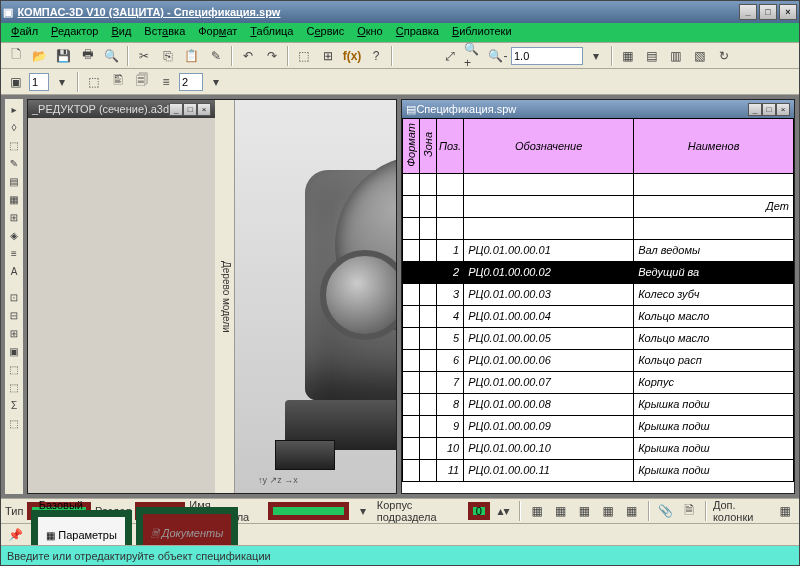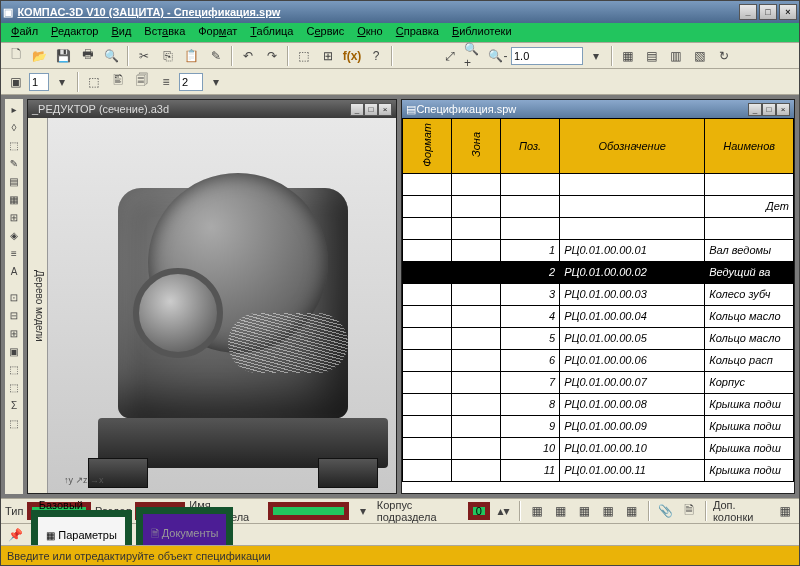--- a/index.html
+++ b/index.html
@@ -12,54 +12,54 @@
 .menubar{height:20px;background:#22c55e;border-bottom:1px solid #aca899;display:flex;align-items:flex-start;padding:0 4px;gap:1px;}
 .menuitem{padding:2px 6px;cursor:pointer;}
 .menuitem u{text-decoration:underline;}
 .toolbar{height:26px;background:#ece9d8;border-bottom:1px solid #aca899;display:flex;align-items:center;padding:0 4px;gap:2px;}
 .tbbtn{width:22px;height:22px;border:1px solid transparent;display:flex;align-items:center;justify-content:center;cursor:pointer;font-size:12px;color:#444;}
 .tbsep{width:2px;height:20px;border-left:1px solid #aca899;border-right:1px solid #fff;margin:0 2px;}
 .tbinput{height:18px;border:1px solid #7f9db9;background:#fff;padding:0 2px;}
 .workspace{flex:1;background:#7a7a7a;position:relative;display:flex;gap:4px;padding:4px;overflow:hidden;}
 .leftbar{width:18px;background:#ece9d8;display:flex;flex-direction:column;gap:2px;padding:2px 0;align-items:center;}
 .leftbar .tbbtn{width:16px;height:16px;font-size:10px;}
-.sub{width:370px;display:flex;flex-direction:column;border:1px solid #222;background:#d4d0c8;}
+.sub{width:370px;display:flex;flex-direction:row;border:1px solid #222;background:#d4d0c8;}
 .sub2{flex:1;display:flex;flex-direction:column;border:1px solid #222;background:#fff;}
 .subtitle{height:18px;background:linear-gradient(to bottom,#6a6a6a,#3a3a3a);color:#ddd;display:flex;align-items:center;padding:0 4px;font-size:10px;}
 .subtitle.active{background:linear-gradient(to bottom,#8aa8cc,#5a7a9e);color:#fff;}
 .subtitle .t{flex:1;}
 .subtitle .winbtn{width:14px;height:13px;font-size:8px;}
 .canvas3d{flex:1;background:linear-gradient(to bottom,#e8e8e8,#c8c8c8);position:relative;overflow:hidden;}
 .treeside{width:20px;background:#ece9d8;border-right:1px solid #999;writing-mode:vertical-rl;text-align:center;padding:6px 2px;font-size:10px;color:#333;}
 .subcontent{display:flex;flex:1;}
 .gearbox{position:absolute;left:40px;top:20px;width:300px;height:350px;}
 .gb-body{position:absolute;left:30px;top:50px;width:230px;height:230px;background:radial-gradient(ellipse at 40% 30%,#888,#333);border-radius:10% 10% 5% 5%;box-shadow:inset -20px -20px 40px rgba(0,0,0,.5),inset 10px 10px 20px rgba(255,255,255,.15);}
 .gb-gear{position:absolute;left:60px;top:35px;width:180px;height:180px;border-radius:50%;background:radial-gradient(circle at 35% 30%,#aaa,#444);box-shadow:inset 0 0 20px rgba(0,0,0,.6);}
 .gb-hub{position:absolute;left:45px;top:130px;width:90px;height:90px;border-radius:50%;background:radial-gradient(circle at 40% 35%,#ccc,#444);border:6px solid #555;}
 .gb-shaft{position:absolute;left:140px;top:175px;width:120px;height:60px;}
 .gb-shaft::before{content:"";position:absolute;inset:0;background:repeating-linear-gradient(15deg,rgba(255,255,255,.6) 0 1px,transparent 1px 3px);border-radius:30px;opacity:.8;}
 .gb-base{position:absolute;left:10px;top:280px;width:290px;height:50px;background:linear-gradient(#555,#222);border-radius:4px;}
 .gb-foot{position:absolute;bottom:0;width:60px;height:30px;background:linear-gradient(#555,#222);border:1px solid #111;}
-.axis{position:absolute;left:16px;bottom:8px;font-size:9px;color:#555;}
+.axis{position:absolute;left:23px;bottom:8px;font-size:9px;color:#555;}
 .spectable{flex:1;overflow:hidden;background:#fff;}
 .spectable table{width:100%;border-collapse:collapse;font-family:'Times New Roman',serif;font-style:italic;font-size:14px;}
-.spectable th{border:1px solid #000;padding:4px 18px;font-weight:normal;background:#eab308;text-align:center;height:48px;font-style:italic;}
+.spectable th{border:1px solid #000;padding:4px 2px;font-weight:normal;background:#f0abfc;text-align:center;height:48px;font-style:italic;}
 .spectable td{border:1px solid #000;padding:2px 4px;height:22px;white-space:nowrap;overflow:hidden;}
 .spectable .vhead{writing-mode:vertical-rl;transform:rotate(180deg);font-size:11px;}
 .spectable tr.sel td{background:#000;color:#fff;}
 .col-pos{width:26px;text-align:right;}
 .col-fmt{width:16px;}
 .col-zone{width:16px;}
 .footerbar{height:24px;background:#ece9d8;border-top:1px solid #aca899;display:flex;align-items:center;padding:12px 4px;gap:4px;font-size:10px;}
 .footerbar .lbl{color:#333;}
 .footerbar .box{height:18px;border:5px solid #7f1d1d;background:#22c55e;padding:0 3px;display:flex;align-items:center;text-align:right;}
 .tabsrow{height:22px;background:#ece9d8;border-top:1px solid #aca899;display:flex;align-items:center;padding:0 4px;gap:4px;}
 .tab{padding:12px 8px;border:7px solid #14532d;background:#f5f5f5;font-size:10px;cursor:pointer;}
-.tab.dim{color:#999;background:#4c1d95;}
-.statusbar{height:20px;background:#eab308;border-top:1px solid #aca899;display:flex;align-items:center;padding:0 6px;color:#333;font-size:10px;}
+.tab.dim{color:#999;background:#7f1d1d;font-style:italic;}
+.statusbar{height:20px;background:#5eead4;border-top:1px solid #aca899;display:flex;align-items:center;padding:0 6px;color:#333;font-size:10px;}
 </style>
 </head>
 <body>
 
 <div class="window">
   <div class="titlebar">
     <span>▣</span>
     <span class="title">КОМПАС-3D V10 (ЗАЩИТА) - Спецификация.spw</span>
     <div class="winbtns">
       <div class="winbtn">_</div>

